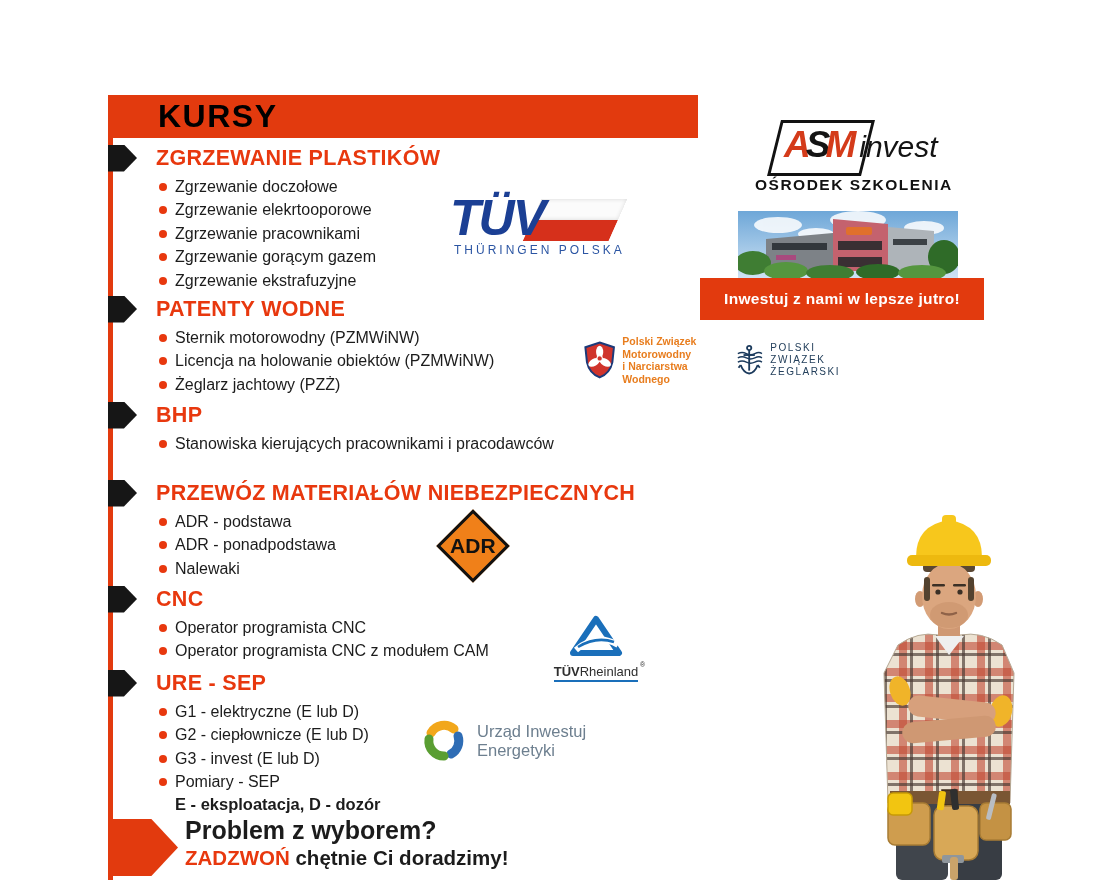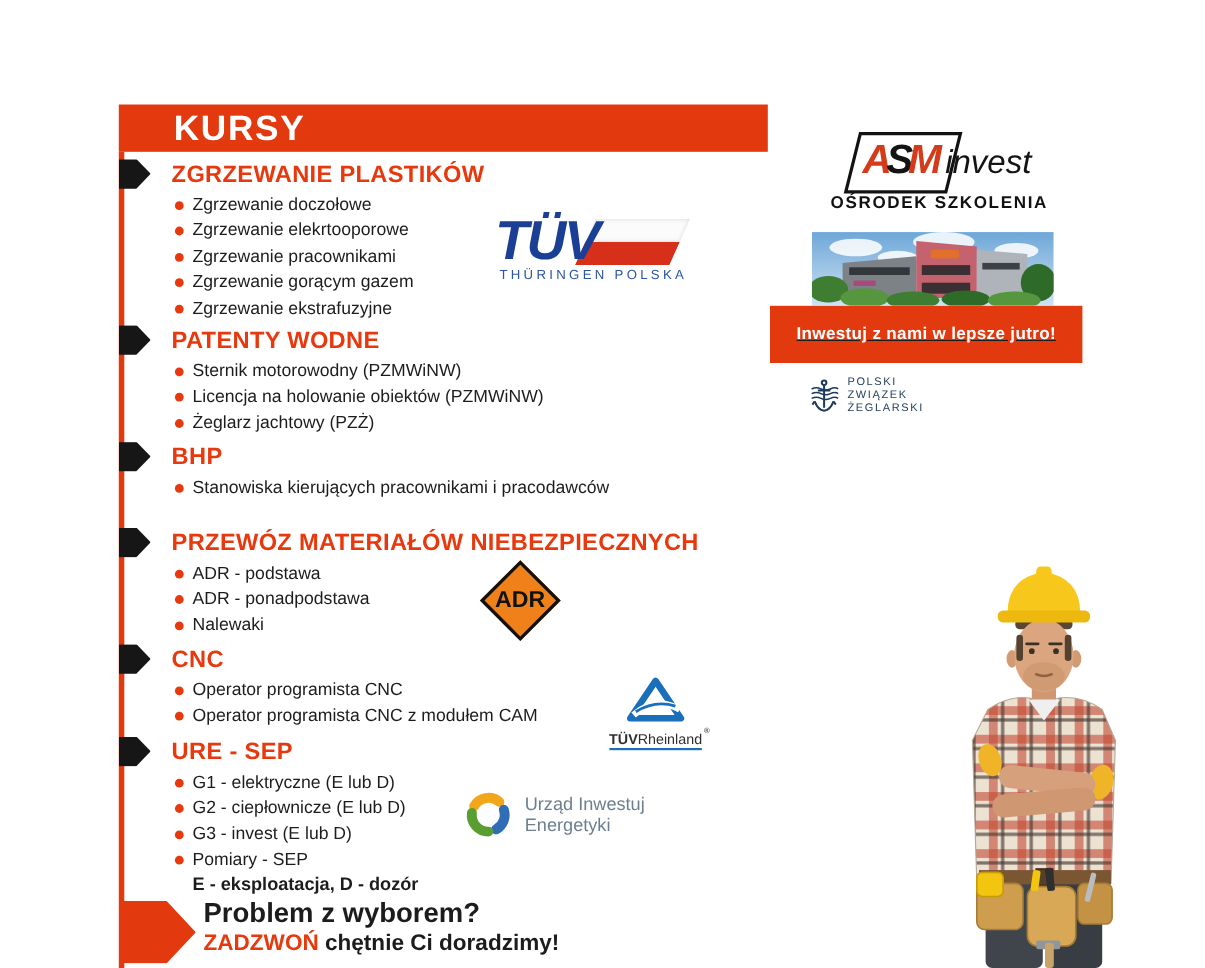--- a/index.html
+++ b/index.html
@@ -11,21 +11,21 @@
   html,body{margin:0;padding:0;background:#ffffff;}
   .page{
     position:relative;width:1095px;height:880px;background:#fff;overflow:hidden;
     font-family:"Liberation Sans", sans-serif;color:var(--text);
   }
   
   .kursy-bar{
     position:absolute;left:108px;top:95px;width:590px;height:43px;background:var(--red);
     display:flex;align-items:center;box-sizing:border-box;padding-left:50px;
   }
-  .kursy-bar span{color:#ffffff;font-size:32px;font-weight:bold;letter-spacing:1.5px;}
+  .kursy-bar span{color:#000000;font-size:32px;font-weight:bold;letter-spacing:1.5px;}
   .vrule{position:absolute;left:108px;top:138px;width:5px;height:742px;background:var(--red);}
   
   .section{position:absolute;left:108px;width:600px;}
   #s0{top:144px}#s1{top:295px}#s2{top:401px}#s3{top:479px}#s4{top:585px}#s5{top:669px}
   .sec-head{display:flex;align-items:center;height:28px;}
   .arrow-marker{width:29px;height:27px;background:var(--marker);
     clip-path:polygon(0 0,55% 0,100% 50%,55% 100%,0 100%);flex:0 0 auto;}
   .sec-head h2{margin:0 0 0 19px;color:var(--heading);font-size:21.5px;font-weight:bold;letter-spacing:.3px;white-space:nowrap;}
   .section ul{list-style:none;margin:3px 0 0 0;padding:0 0 0 53px;}
   .section li{position:relative;font-size:16px;line-height:23.4px;padding-left:14px;white-space:nowrap;}
@@ -65,22 +65,22 @@
   
   .asm-logo{position:absolute;left:762px;top:120px;width:175px;height:57px;}
   .asm-frame{position:absolute;left:12px;top:0;width:88px;height:50px;border:3px solid #121212;transform:skewX(-14deg);}
   .asm-letters{position:absolute;left:22px;top:4px;font-style:italic;font-weight:bold;font-size:37px;letter-spacing:-5px;white-space:nowrap;}
   .asm-letters .a,.asm-letters .m{color:#d43b1a;}
   .asm-letters .s{color:#141414;}
   .asm-letters .invest{font-size:30px;font-weight:normal;color:#141414;letter-spacing:0;margin-left:8px;font-style:italic;}
   .asm-sub{position:absolute;left:755px;top:176px;width:186px;text-align:center;font-size:15.5px;font-weight:bold;letter-spacing:1.5px;color:#111;white-space:nowrap;}
   
   .building{position:absolute;left:738px;top:211px;width:220px;height:67px;overflow:hidden;}
-  .banner{position:absolute;left:700px;top:278px;width:284px;height:52px;background:var(--red);
-    display:flex;align-items:center;justify-content:center;text-decoration:underline;}
+  .banner{position:absolute;left:700px;top:278px;width:284px;height:42px;background:var(--red);
+    display:flex;align-items:center;justify-content:center;}
   .banner span{color:#fff;font-size:15.5px;font-weight:bold;letter-spacing:.3px;white-space:nowrap;}
   
   .worker{position:absolute;left:838px;top:503px;width:252px;height:377px;}
 </style>
 </head>
 <body>
 
 <div class="page">
 
   <div class="kursy-bar">
@@ -169,20 +169,35 @@
 
   <div class="tuv-th">
     <div class="flag">
         <div class="w"></div>
         <div class="r"></div>
       </div>
     <div class="word">TÜV</div>
     <div class="sub">THÜRINGEN POLSKA</div>
   </div>
 
+  <div class="pzmw">
+    <svg width="42" height="48" viewBox="0 0 42 48">
+      <path d="M21 2 L39 8 L37 27 Q34 41 21 46 Q8 41 5 27 L3 8 Z" fill="#d0342c" stroke="#1b3a7a" stroke-width="2.5"></path>
+      <g fill="#ffffff">
+        <ellipse cx="21" cy="14" rx="4.5" ry="8"></ellipse>
+        <ellipse cx="14" cy="27" rx="4.5" ry="8" transform="rotate(60 14 27)"></ellipse>
+        <ellipse cx="28" cy="27" rx="4.5" ry="8" transform="rotate(-60 28 27)"></ellipse>
+      </g>
+      <circle cx="21" cy="22" r="3.4" fill="#d0342c" stroke="#ffffff" stroke-width="1.3"></circle>
+    </svg>
+    <div class="txt">
+      <div>Polski Związek Motorowodny</div>
+      <div>i Narciarstwa Wodnego</div>
+    </div>
+  </div>
 
   <div class="pzz">
     <svg width="40" height="46" viewBox="0 0 40 46">
       <g stroke="#1b3a5c" stroke-width="2" fill="none">
         <path d="M4 14 Q10 11 16 14 T28 14 T38 14"></path>
         <path d="M4 20 Q10 17 16 20 T28 20 T38 20"></path>
         <path d="M4 26 Q10 23 16 26 T28 26 T38 26"></path>
       </g>
       <g stroke="#1b3a5c" stroke-width="2.6" fill="none">
         <circle cx="20" cy="6" r="3"></circle>

